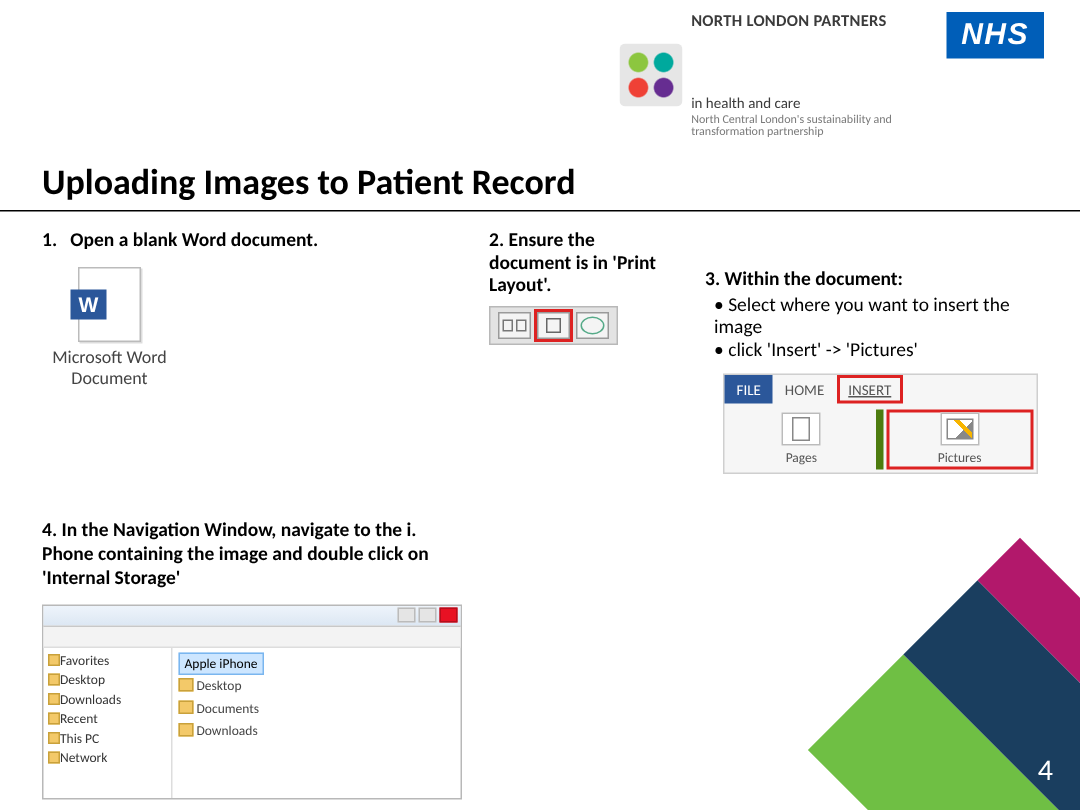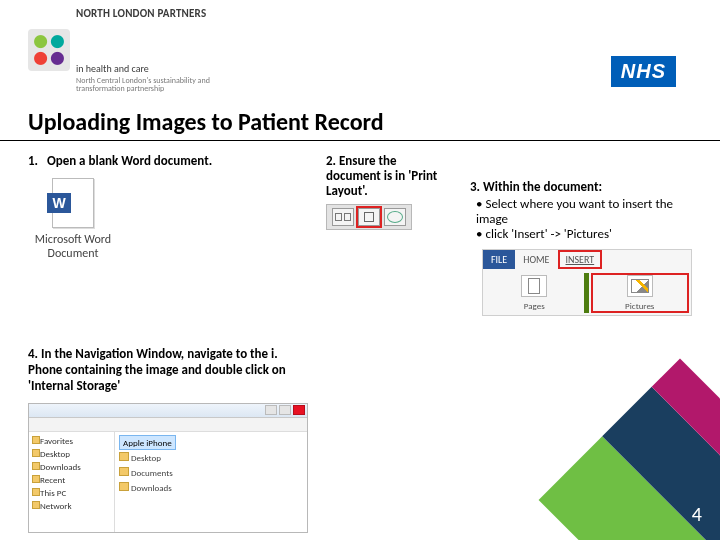--- a/index.html
+++ b/index.html
@@ -11,24 +11,23 @@
     font-size: 13px;
     color: #000;
     background: #fff;
     position: relative;
     overflow: hidden;
   }
 
   
   .header {
     display: flex;
-    justify-content: space-between;
+    justify-content: flex-end;
     align-items: flex-start;
-    padding: 8px 44px 0 28px;
-    gap: 36px;
+    padding: 8px 24px 0 28px;
   }
   .partner-logo {
     display: flex;
     align-items: center;
     gap: 6px;
   }
   .partner-glyph {
     width: 42px; height: 42px;
     background:
       radial-gradient(circle at 30% 30%, #8cc63f 0 6px, transparent 7px),
@@ -45,21 +44,20 @@
 
   .nhs-badge {
     background: #005eb8;
     color: #fff;
     font-weight: 700;
     font-style: italic;
     font-size: 20px;
     padding: 4px 10px;
     letter-spacing: 1px;
     font-family: Arial, sans-serif;
-    margin-top: 48px;
   }
 
   
   .title {
     font-size: 24px;
     font-weight: 700;
     padding: 14px 28px 4px;
     border-bottom: 1px solid #000;
     margin: 0 0 8px 0;
   }

